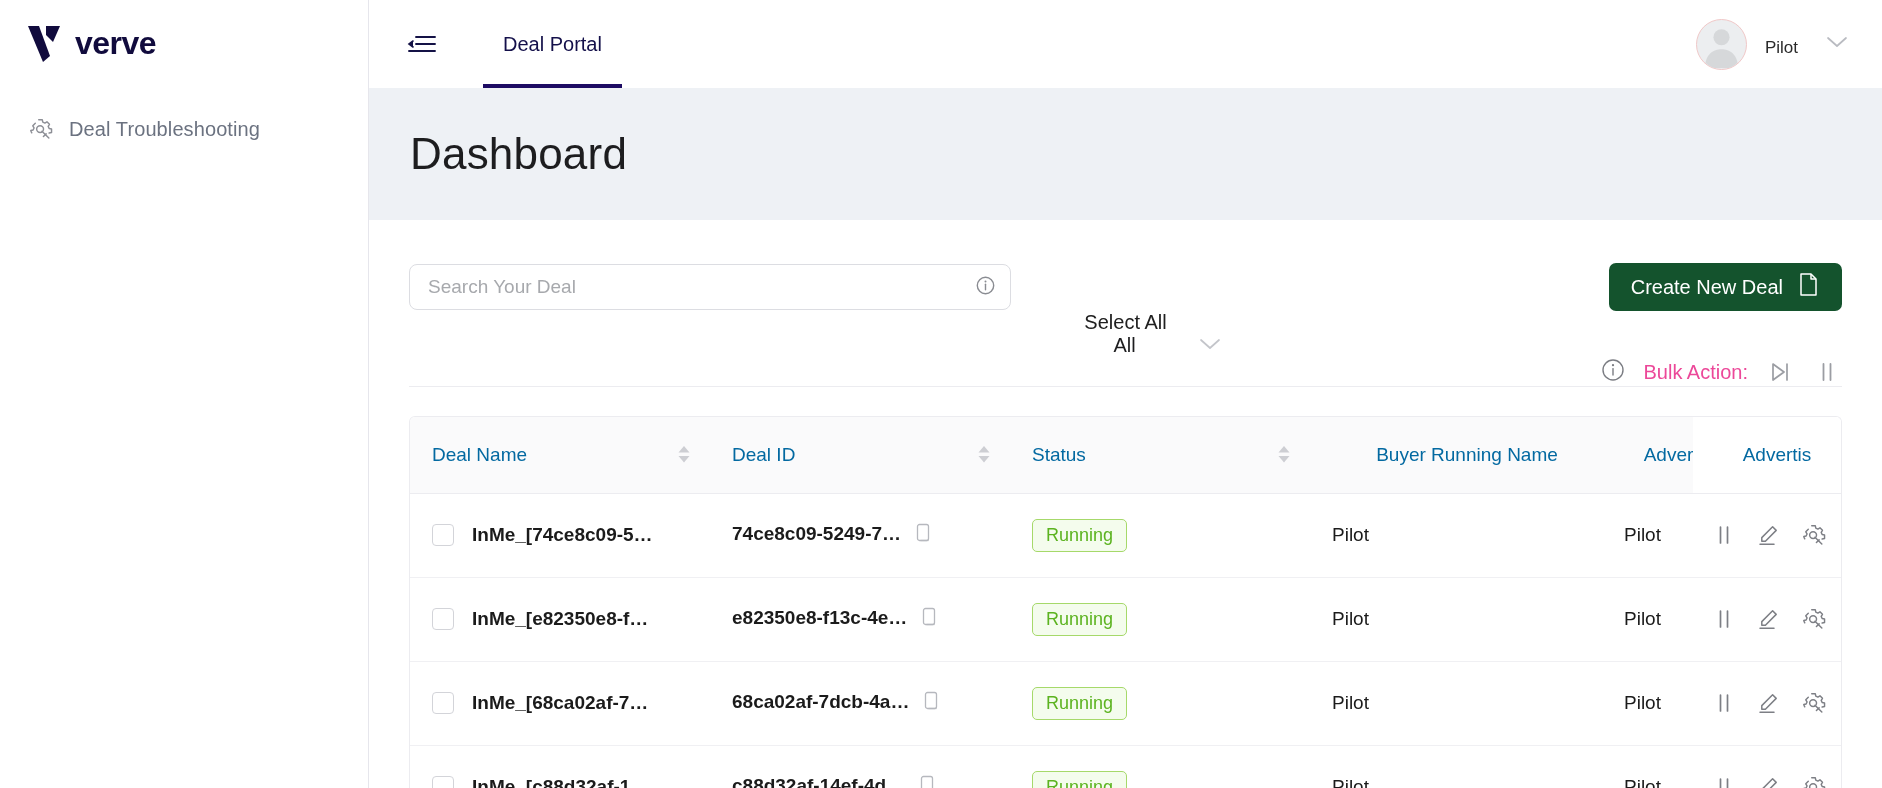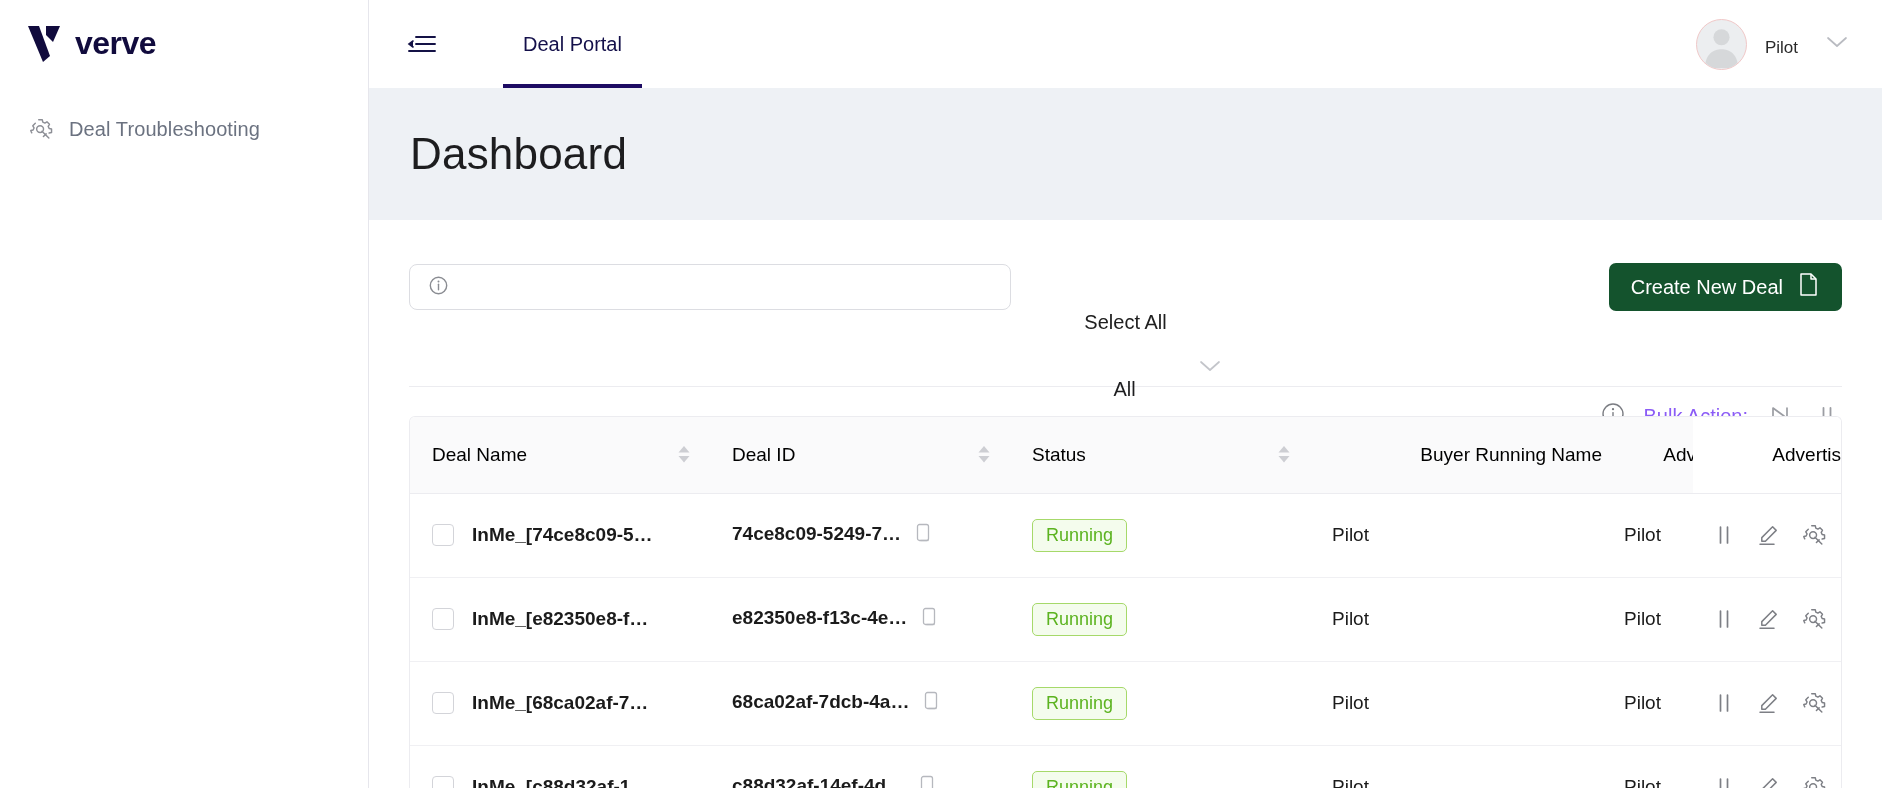--- a/index.html
+++ b/index.html
@@ -47,21 +47,20 @@
   .nav-item.active .nav-label { color: #1b0b6b; font-weight: bold; }
 
   
   .main { flex: 1 1 auto; height: 788px; display: flex; flex-direction: column; background: #ffffff; min-width:0; }
 
   .topbar {
     height: 88px; flex: 0 0 88px;
     background: #ffffff;
     display: flex; align-items: center;
     position: relative;
-    gap: 20px;
   }
   .burger {
     margin-left: 36px; width: 34px; height: 30px;
     display: flex; align-items: center; justify-content: center;
     cursor: pointer;
   }
   .tabs { display: flex; align-items: flex-end; height: 88px; margin-left: 44px; }
   .tab {
     height: 88px; display: flex; align-items: center;
     padding: 0 20px;
@@ -145,33 +144,33 @@
     height: 76px;
     border-bottom: 1px solid #ececf0;
     flex-direction: column;
   }
   .select-all-label { font-size: 20px; color: #202020; }
   .filter-select {
     margin-left: 84px;
     display: flex; align-items: center; gap: 62px;
     cursor: pointer;
   }
-  .filter-value { font-size: 20px; color: #1d1d1f; margin-top: 44px; }
+  .filter-value { font-size: 20px; color: #1d1d1f; }
   .bulk-wrap { margin-left: auto; display: flex; align-items: center; gap: 17px; }
-  .bulk-label { font-size: 20px; color: #8b5cf6; }
+  .bulk-label { font-size: 20px; color: #ec4899; }
   .bulk-btn { width: 30px; height: 30px; display: flex; align-items: center; justify-content: center; cursor: pointer; }
 
   
   .table-wrap { position: relative; margin-top: 29px; border: 1px solid #ececf0; border-radius: 6px; border-bottom: 0; overflow: hidden; height: 100%; }
   table { width: 100%; border-collapse: collapse; table-layout: fixed; }
   thead th {
     background: #fafafb;
     height: 76px;
-    font-size: 19px; font-weight: normal; color: #000000;
-    text-align: right;
+    font-size: 19px; font-weight: normal; color: #0369a1;
+    text-align: center;
     padding: 0 0 0 22px;
     white-space: nowrap;
     border-bottom: 1px solid #ececf0;
   }
   thead th .th-inner { display: flex; align-items: center; }
   .sort-ico { margin-left: auto; margin-right: 20px; display: inline-flex; flex-direction: column; gap: 3px; }
   tbody td {
     height: 84px;
     font-size: 19px; color: #1b1b1b;
     padding: 0 0 0 22px;
@@ -279,20 +278,21 @@
     </header>
 
     <div class="title-band">
       <h1 class="page-title">Dashboard</h1>
     </div>
 
     <section class="content">
 
       <div class="toolbar">
         <div class="search-box">
+          <input type="text" value="" placeholder="Search Your Deal" style="">
           <span>
             <svg width="21" height="21" viewBox="0 0 21 21" fill="none" stroke="#8a8c92" stroke-width="1.4">
               <circle cx="10.5" cy="10.5" r="8.2"></circle>
                 <path d="M10.5 9.3 v5.4" stroke-linecap="round"></path>
                 <circle cx="10.5" cy="6.4" r="1" fill="#8a8c92" stroke="none"></circle>
             </svg>
           </span>
         </div>
 
         <button class="create-btn">

